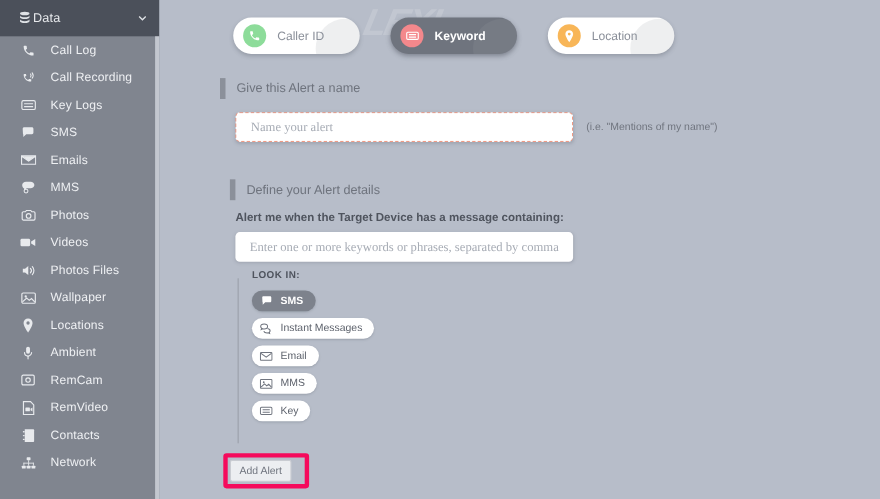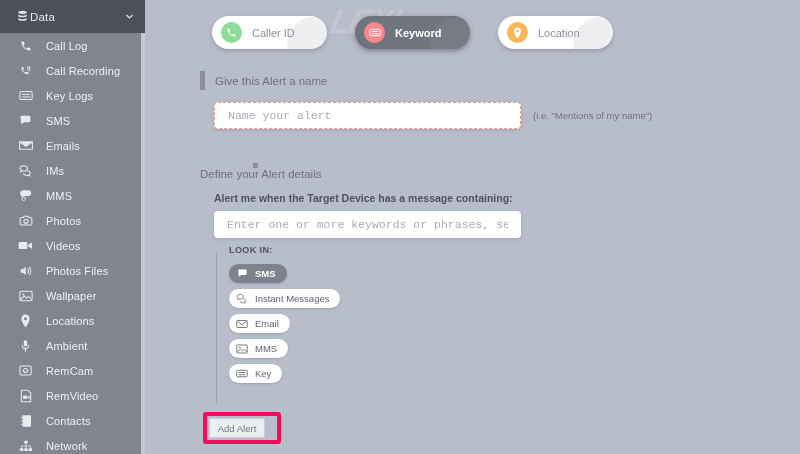--- a/index.html
+++ b/index.html
@@ -129,30 +129,30 @@
     flex: 0 0 5px;
   }
   .section-title {
     margin-left: 10px;
     font-size: 11.5px;
     color: #6e737d;
     white-space: nowrap;
   }
 
   #sec-name  { left: 55px; top: 71px; }
-  #sec-detail{ left: 45px; top: 163px; flex-direction: column; }
+  #sec-detail{ left: 64px; top: 163px; }
 
   .text-input {
     position: absolute;
     height: 27px;
     border-radius: 4px;
     background: #ffffff;
     border: none;
     padding: 0 13px;
-    font-family: Liberation Mono, monospace;
+    font-family: Liberation Serif, serif;
     font-size: 11.5px;
     color: #5d626c;
     outline: none;
     box-shadow: 0 1px 3px rgba(90,96,108,.25);
   }
   .text-input::placeholder { color: #a7acb5; }
 
   #alert-name-input {
     left: 69px; top: 102px; width: 307px;
     border: 1px dashed #ef9a85;
@@ -306,29 +306,20 @@
     <div class="side-item">
       <span class="si-icon">
         <svg width="14" height="11" viewBox="0 0 24 18" fill="#eef0f3">
             <path d="M1 2.5h22v13H1zM1.8 3.5 12 10.5 22.2 3.5" fill="none" stroke="#eef0f3" stroke-width="1.8"></path>
             <path d="M2 3h20l-10 7z"></path>
           </svg>
       </span>
       <span class="si-label">Emails</span>
     </div>
 
-    <div class="side-item">
-      <span class="si-icon">
-        <svg width="14" height="13" viewBox="0 0 24 22" fill="none" stroke="#eef0f3" stroke-width="1.8">
-          <path d="M2 7.5c0-2.5 2.8-4.5 6.3-4.5s6.2 2 6.2 4.5-2.7 4.5-6.2 4.5c-.9 0-1.7-.1-2.5-.4L3 13l.7-2.4C2.6 9.8 2 8.7 2 7.5z"></path>
-          <path d="M14.5 11.3c2.7.5 4.6 2.2 4.6 4.2 0 1-.5 2-1.4 2.8l.6 2-2.6-1.1c-.7.2-1.4.3-2.2.3-2.8 0-5.2-1.4-5.9-3.3"></path>
-        </svg>
-      </span>
-      <span class="si-label">IMs</span>
-    </div>
 
     <div class="side-item">
       <span class="si-icon">
         <svg width="14" height="13" viewBox="0 0 24 22" fill="#eef0f3">
           <path d="M2 7C2 4.2 4.7 2 8 2h7c3.3 0 6 2.2 6 5s-2.7 5-6 5H9l-4.5 4 .8-3.2C3.3 11.8 2 9.6 2 7z"></path>
           <circle cx="8" cy="16.5" r="3" fill="none" stroke="#eef0f3" stroke-width="1.6"></circle>
         </svg>
       </span>
       <span class="si-label">MMS</span>
     </div>

